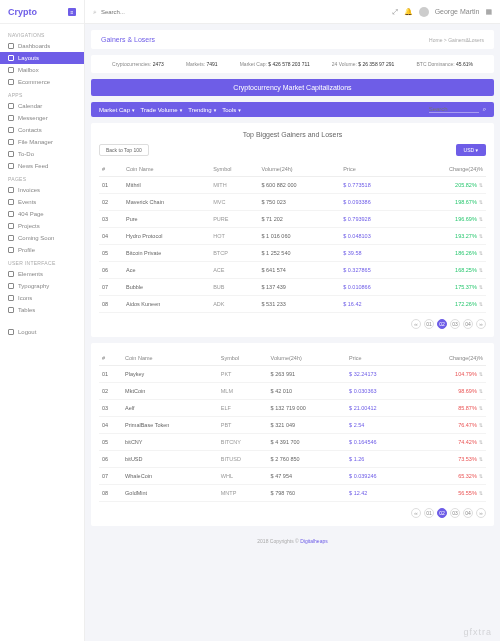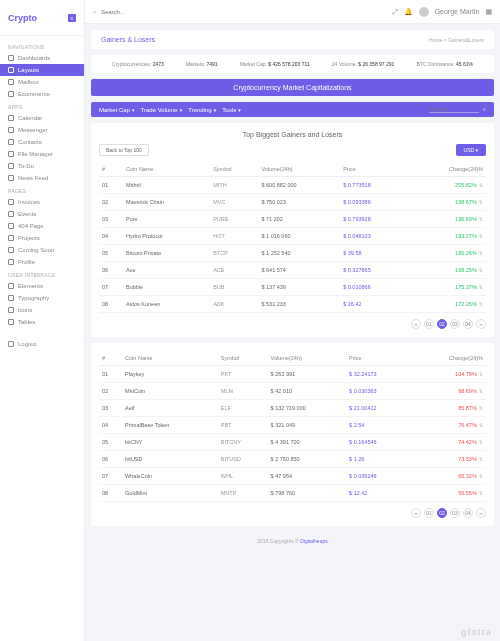--- a/index.html
+++ b/index.html
@@ -1,19 +1,19 @@
 <!DOCTYPE html>
 <html><head>
 <meta charset="utf-8">
 <style>
 *{margin:0;padding:0;box-sizing:border-box;font-family:-apple-system,BlinkMacSystemFont,sans-serif}
 body{background:#f4f5f9;font-size:7px;color:#555;width:500px}
 .app{display:flex;min-height:641px}
 .sidebar{width:85px;background:#fff;border-right:1px solid #eee;flex-shrink:0}
-.logo{height:36px;display:flex;align-items:center;padding:0 8px;font-weight:600;color:#6e5de7;font-size:9px;border-bottom:1px solid #f0f0f0;justify-content:space-between}
+.logo{height:24px;display:flex;align-items:center;padding:0 8px;font-weight:600;color:#6e5de7;font-size:9px;border-bottom:1px solid #f0f0f0;justify-content:space-between}
 .nav-section{padding:4px 0}
 .nav-header{font-size:5px;color:#aaa;padding:4px 8px 2px;text-transform:uppercase;letter-spacing:.3px}
 .nav-item{display:flex;align-items:center;padding:3px 8px;font-size:6px;color:#888;cursor:pointer;gap:4px}
 .nav-item.active{background:#6e5de7;color:#fff}
 .nav-item .ico{width:6px;height:6px;display:inline-block;border:1px solid currentColor;border-radius:1px;flex-shrink:0}
 .main{flex:1;display:flex;flex-direction:column;min-width:0}
 .topbar{height:24px;background:#fff;display:flex;align-items:center;padding:0 8px;gap:8px;border-bottom:1px solid #eee}
 .search{flex:0 0 120px;display:flex;align-items:center;gap:4px;color:#aaa}
 .search input{border:none;font-size:6px;outline:none;width:80px}
 .topbar-right{margin-left:auto;display:flex;align-items:center;gap:6px;color:#888}
@@ -43,21 +43,21 @@
 td.price{color:#6e5de7}
 td.chg{text-align:right}
 .up{color:#28c76f}
 .down{color:#ea5455}
 .chev-sm{font-size:5px;margin-left:2px;color:#bbb}
 .pagination{display:flex;justify-content:flex-end;gap:3px;margin-top:6px}
 .page{width:10px;height:10px;border-radius:50%;border:1px solid #ddd;display:flex;align-items:center;justify-content:center;font-size:5px;color:#888;cursor:pointer}
 .page.active{background:#6e5de7;color:#fff;border-color:#6e5de7}
 .footer{text-align:center;font-size:5px;color:#aaa;padding:6px}
 .footer a{color:#6e5de7;text-decoration:none}
-.watermark{position:fixed;right:8px;bottom:4px;font-size:9px;color:rgba(0,0,0,.15);font-weight:bold;letter-spacing:1px}
+.watermark{position:fixed;right:8px;bottom:4px;font-size:9px;color:rgba(0,0,0,.15);font-weight:normal;letter-spacing:1px}
 .menu-ico{width:8px;height:8px;background:#6e5de7;border-radius:1px;display:flex;align-items:center;justify-content:center;color:#fff;font-size:5px}
 </style>
 </head>
 <body>
 
 <div class="app">
   <aside class="sidebar">
     <div class="logo">
       <span>Crypto</span>
       <span class="menu-ico">≡</span>

